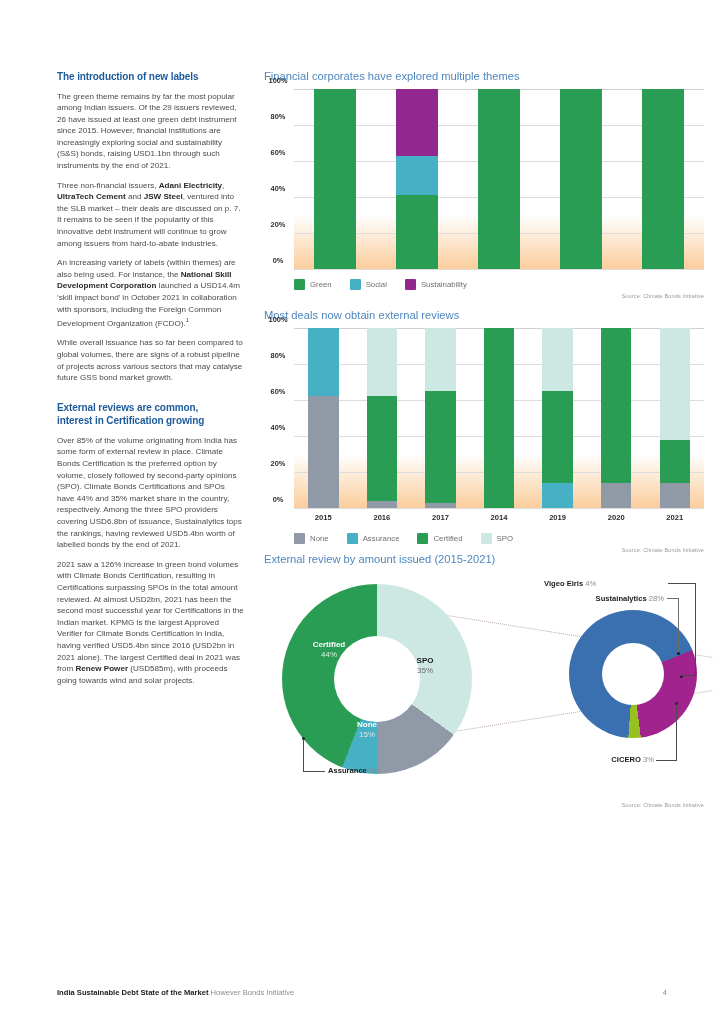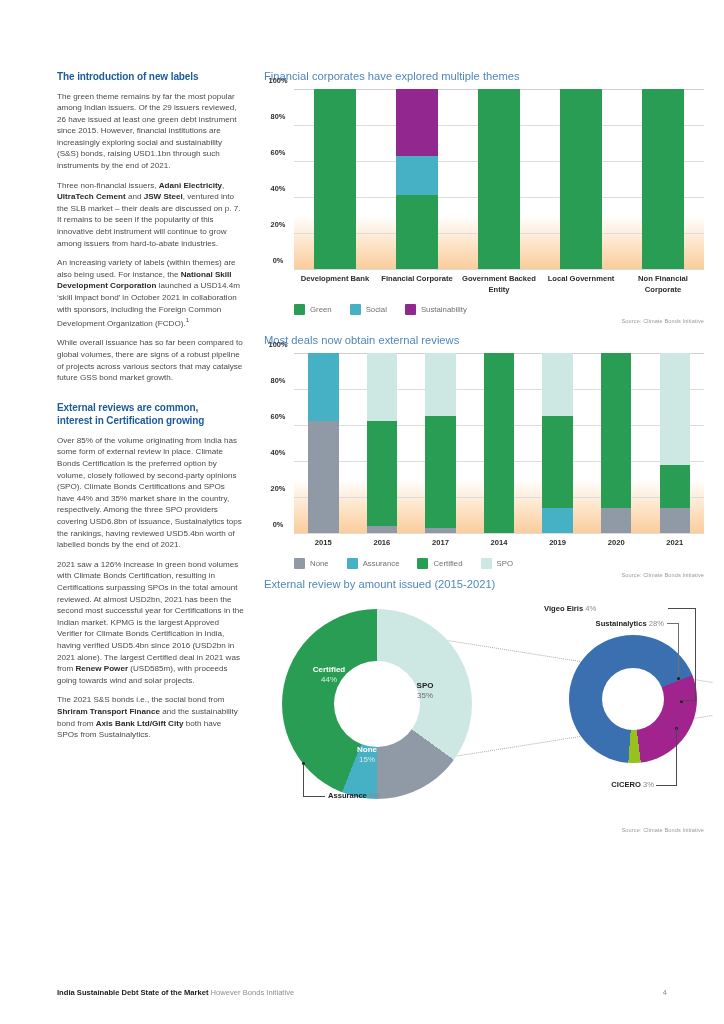--- a/index.html
+++ b/index.html
@@ -108,21 +108,20 @@
         <p class="para">The green theme remains by far the most popular among Indian issuers. Of the 29 issuers reviewed, 26 have issued at least one green debt instrument since 2015. However, financial institutions are increasingly exploring social and sustainability (S&amp;S) bonds, raising USD1.1bn through such instruments by the end of 2021.</p>
         <p class="para">Three non-financial issuers, <b>Adani Electricity</b>, <b>UltraTech Cement</b> and <b>JSW Steel</b>, ventured into the SLB market – their deals are discussed on p. 7. It remains to be seen if the popularity of this innovative debt instrument will continue to grow among issuers from hard-to-abate industries.</p>
         <p class="para">An increasing variety of labels (within themes) are also being used. For instance, the <b>National Skill Development Corporation</b> launched a USD14.4m ‘skill impact bond’ in October 2021 in collaboration with sponsors, including the Foreign Common Development Organization (FCDO).<sup class="sup">1</sup></p>
         <p class="para">While overall issuance has so far been compared to global volumes, there are signs of a robust pipeline of projects across various sectors that may catalyse future GSS bond market growth.</p>
       </div>
 
     <h2 class="sec-head second">External reviews are common,<br>interest in Certification growing</h2>
     <div id="paras2">
         <p class="para">Over 85% of the volume originating from India has some form of external review in place. Climate Bonds Certification is the preferred option by volume, closely followed by second-party opinions (SPO). Climate Bonds Certifications and SPOs have 44% and 35% market share in the country, respectively. Among the three SPO providers covering USD6.8bn of issuance, Sustainalytics tops the rankings, having reviewed USD5.4bn worth of labelled bonds by the end of 2021.</p>
         <p class="para">2021 saw a 126% increase in green bond volumes with Climate Bonds Certification, resulting in Certifications surpassing SPOs in the total amount reviewed. At almost USD2bn, 2021 has been the second most successful year for Certifications in the Indian market. KPMG is the largest Approved Verifier for Climate Bonds Certification in India, having verified USD5.4bn since 2016 (USD2bn in 2021 alone). The largest Certified deal in 2021 was from <b>Renew Power</b> (USD585m), with proceeds going towards wind and solar projects.</p>
-        <p class="para">The 2021 S&amp;S bonds i.e., the social bond from <b>Shriram Transport Finance</b> and the sustainability bond from <b>Axis Bank Ltd/Gift City</b> both have SPOs from Sustainalytics.</p>
       </div>
   </div>
 
   <div class="right-col">
 
     <div class="chartbox">
       <div class="chart-title">Financial corporates have explored multiple themes</div>
       <div class="plot" id="plot1">
           <div class="band" style="bottom: 0px; height: 54px;"></div>
           <div class="gridline" style="top: 180px;"></div>
@@ -160,27 +159,20 @@
                 <div class="seg" style="height: 100%; background: rgb(42, 157, 84);"></div>
               </div>
             </div>
             <div class="barslot">
               <div class="bar">
                 <div class="seg" style="height: 100%; background: rgb(42, 157, 84);"></div>
               </div>
             </div>
           </div>
         </div>
-      <div class="xlabels" id="xlab1">
-          <div class="xlab">Development Bank</div>
-          <div class="xlab">Financial Corporate</div>
-          <div class="xlab">Government Backed Entity</div>
-          <div class="xlab">Local Government</div>
-          <div class="xlab">Non Financial Corporate</div>
-        </div>
       <div class="legend" id="leg1">
           <div class="lg-item">
             <span class="swatch" style="background: rgb(42, 157, 84);"></span>
             <span class="lg-text">Green</span>
           </div>
           <div class="lg-item">
             <span class="swatch" style="background: rgb(70, 176, 196);"></span>
             <span class="lg-text">Social</span>
           </div>
           <div class="lg-item">

